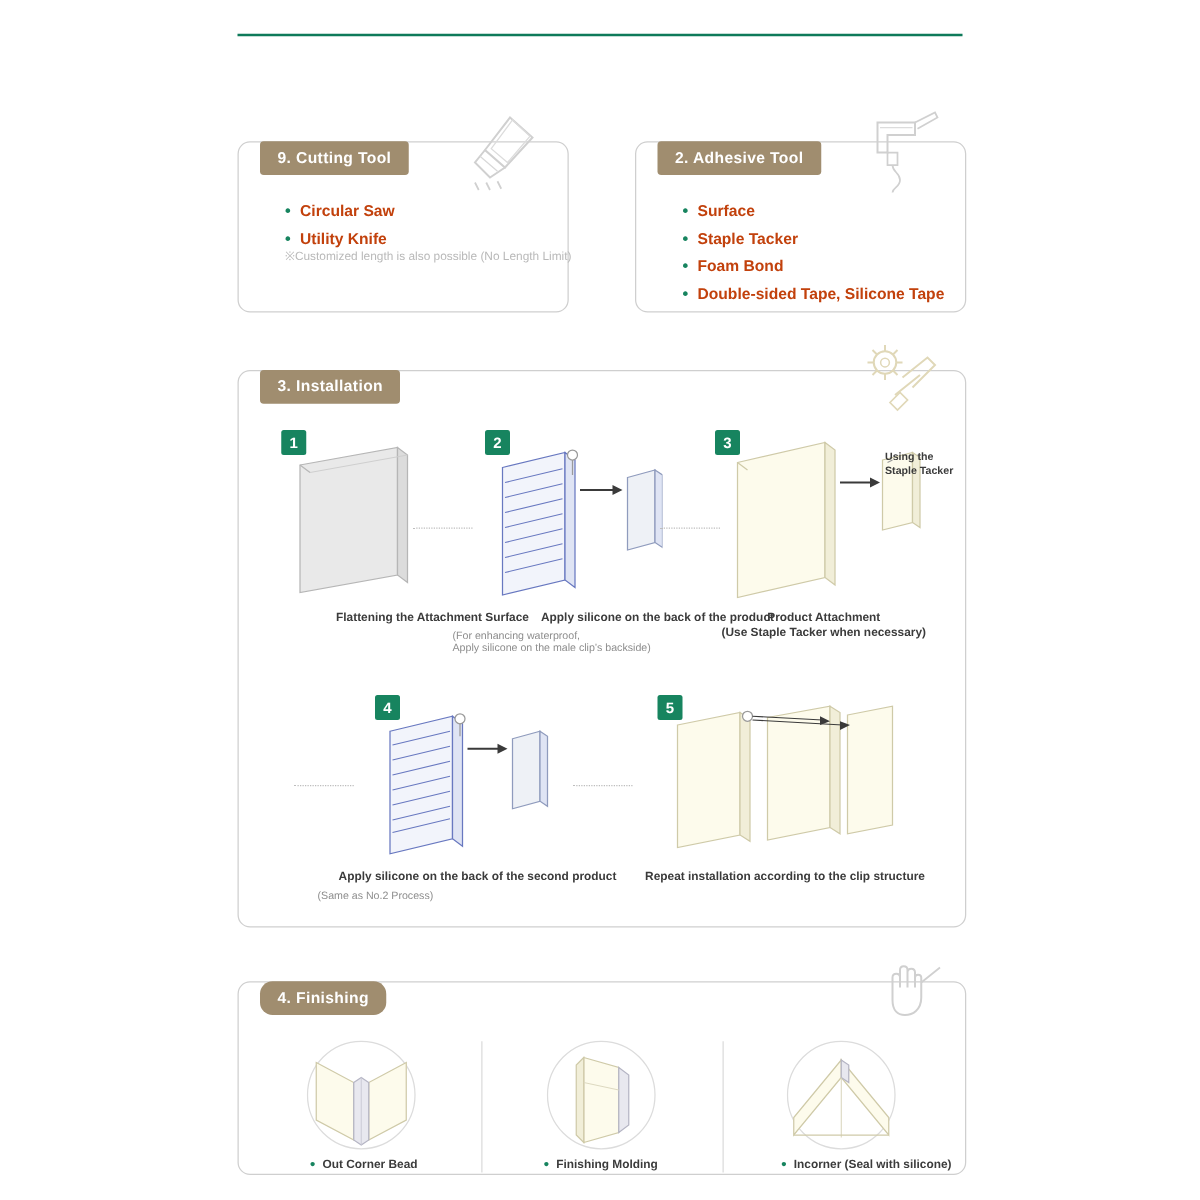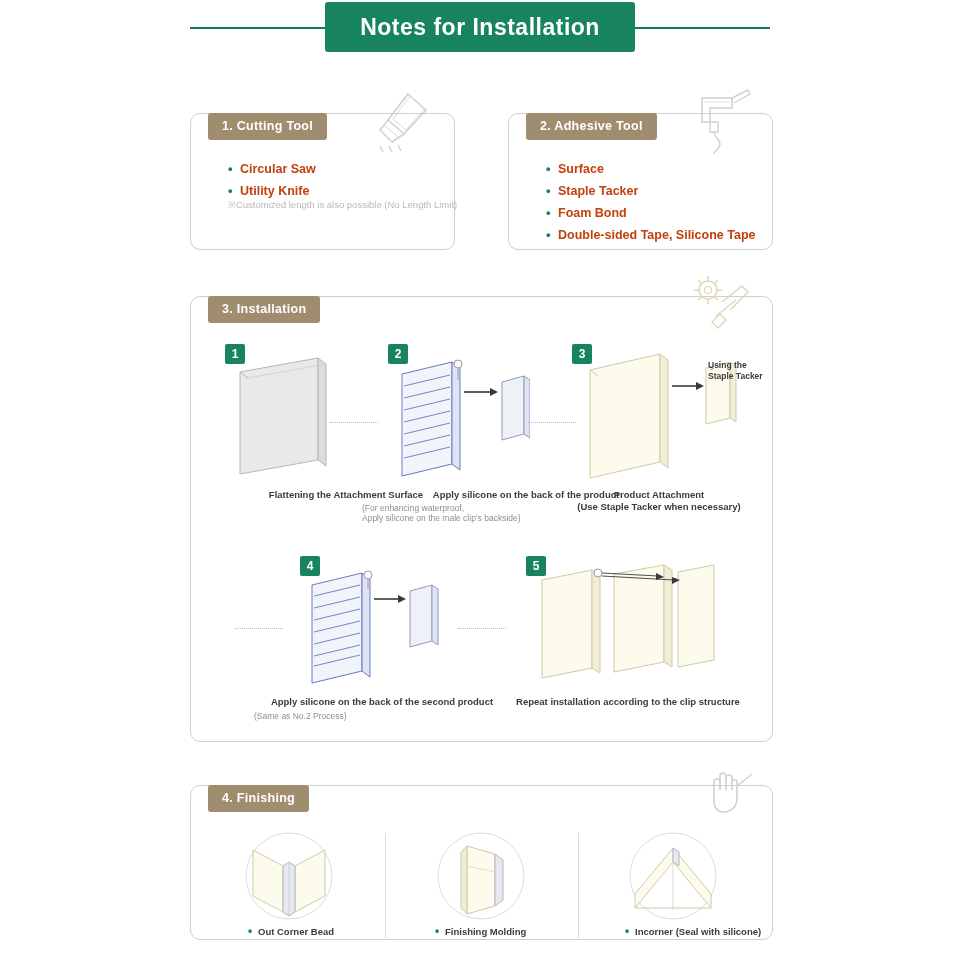--- a/index.html
+++ b/index.html
@@ -165,41 +165,38 @@
   svg { display: block; }
   .abs { position: absolute; }
 </style>
 </head>
 <body>
 
 <div class="page">
 
   <div class="header">
     <div class="header-rule"></div>
-    <div class="header-badge">
-      <span>Notes for Installation</span>
-    </div>
   </div>
 
   <div class="panel" style="left:190px; top:113px; width:265px; height:137px;"></div>
 
   <div class="abs" style="left:370px; top:86px;">
     <svg width="80" height="70" viewBox="0 0 80 70">
       <path d="M38 8 L56 24 L34 48 L18 34 Z" fill="none" stroke="#d0d0d0" stroke-width="1.6"></path>
       <path d="M40 10 L54 23 L36 44 L23 33 Z" fill="none" stroke="#dcdcdc" stroke-width="1"></path>
       <path d="M18 34 L10 44 L22 56 L34 48" fill="none" stroke="#d0d0d0" stroke-width="1.6"></path>
       <line x1="14" y1="39" x2="28" y2="51" stroke="#d8d8d8" stroke-width="1"></line>
       <line x1="10" y1="60" x2="13" y2="66" stroke="#d0d0d0" stroke-width="1.4"></line>
       <line x1="19" y1="60" x2="22" y2="66" stroke="#d0d0d0" stroke-width="1.4"></line>
       <line x1="28" y1="59" x2="31" y2="65" stroke="#d0d0d0" stroke-width="1.4"></line>
     </svg>
   </div>
 
   <div class="panel-title" style="left:208px; top:113px;">
-    <span>1. Cutting Tool</span>
+    <span>9. Cutting Tool</span>
   </div>
 
   <ul class="bullet-list" style="left:228px; top:162px;">
     <li>Circular Saw</li>
     <li>Utility Knife</li>
   </ul>
   <div class="note-small" style="left:228px; top:198px;">※Customized length is also possible (No Length Limit)</div>
 
   <div class="panel" style="left:508px; top:113px; width:265px; height:137px;"></div>
 
@@ -363,21 +360,21 @@
 
   <div class="panel" style="left:190px; top:785px; width:583px; height:155px;"></div>
 
   <div class="abs" style="left:700px; top:760px;">
     <svg width="60" height="60" viewBox="0 0 60 60">
       <path d="M14 40 L14 22 C14 18 20 18 20 22 L20 30 L20 16 C20 12 26 12 26 16 L26 30 L26 18 C26 14 32 14 32 18 L32 30 L32 22 C32 19 37 19 37 22 L37 38 C37 48 30 52 24 52 C18 52 14 48 14 40 Z" fill="none" stroke="#d0d0d0" stroke-width="1.6"></path>
       <path d="M37 26 L52 14" fill="none" stroke="#d0d0d0" stroke-width="1.4"></path>
     </svg>
   </div>
 
-  <div class="panel-title" style="left:208px; top:785px;">
+  <div class="panel-title" style="left:208px; top:785px;border-radius:10px;">
     <span>4. Finishing</span>
   </div>
 
   <div class="divider-v" style="left:385px; top:833px; height:105px;"></div>
   <div class="divider-v" style="left:578px; top:833px; height:105px;"></div>
 
   <div class="abs" style="left:245px; top:832px;">
     <svg width="88" height="88" viewBox="0 0 88 88">
       <circle cx="44" cy="44" r="43" fill="none" stroke="#dcdcdc" stroke-width="1"></circle>
       <polygon points="8,18 38,34 38,80 8,64" fill="#fdfbec" stroke="#cfcaa8" stroke-width="1"></polygon>

